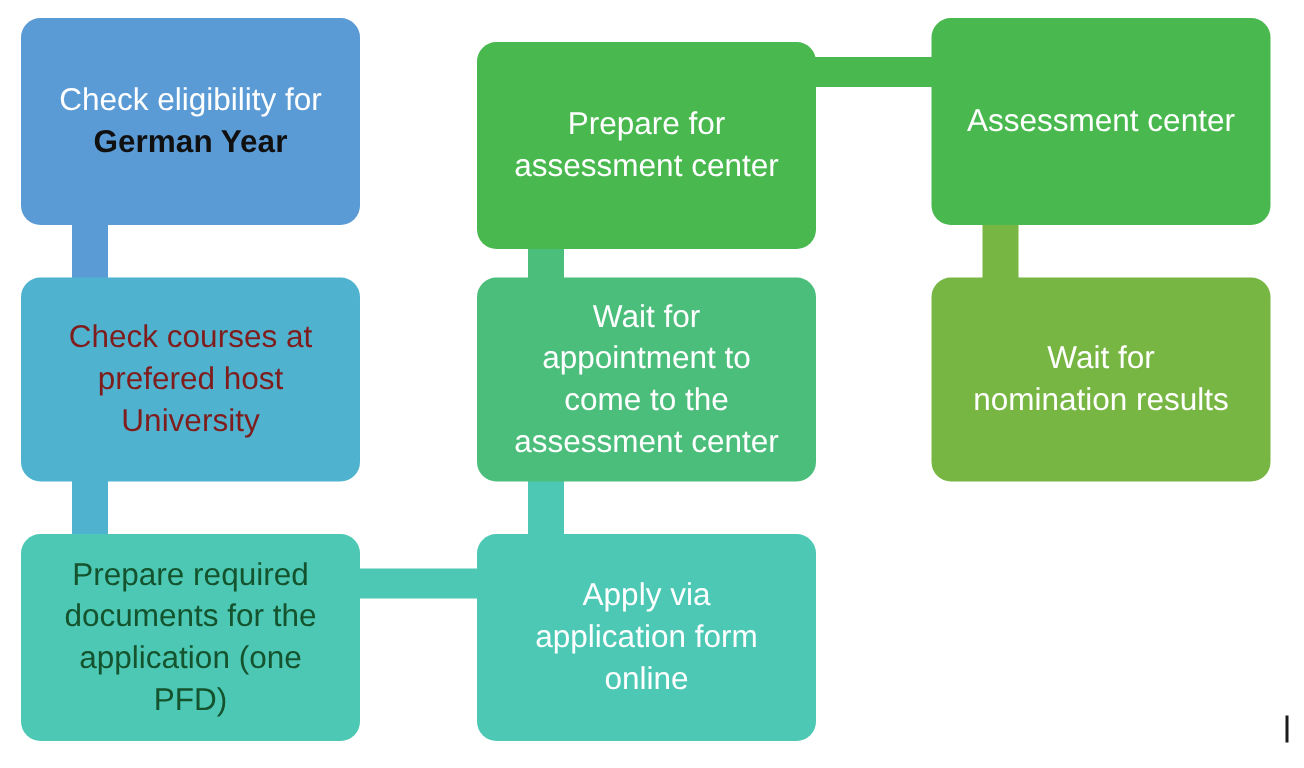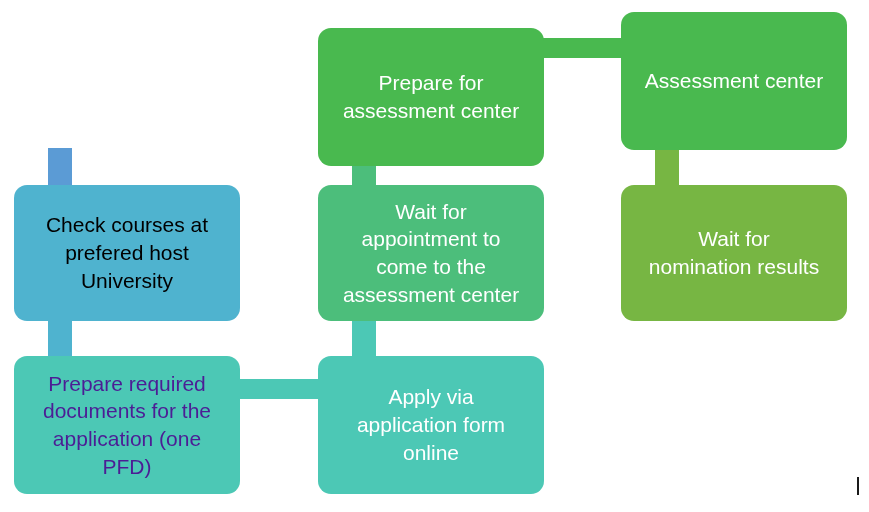--- a/index.html
+++ b/index.html
@@ -59,28 +59,34 @@
 <body>
 
 <div id="canvas" style="width: 869px; height: 512px; background: rgb(255, 255, 255);">
     <div class="connector" title="c1" style="left: 48px; top: 148px; width: 24px; height: 39px; background: rgb(91, 155, 213);"></div>
     <div class="connector" title="c2" style="left: 48px; top: 319px; width: 24px; height: 39px; background: rgb(79, 179, 207);"></div>
     <div class="connector" title="c3" style="left: 239px; top: 379px; width: 81px; height: 20px; background: rgb(76, 200, 181);"></div>
     <div class="connector" title="c4" style="left: 352px; top: 319px; width: 24px; height: 39px; background: rgb(76, 200, 181);"></div>
     <div class="connector" title="c5" style="left: 352px; top: 148px; width: 24px; height: 39px; background: rgb(76, 190, 123);"></div>
     <div class="connector" title="c6" style="left: 542px; top: 38px; width: 81px; height: 20px; background: rgb(73, 185, 79);"></div>
     <div class="connector" title="c7" style="left: 655px; top: 148px; width: 24px; height: 39px; background: rgb(119, 182, 67);"></div>
-    <div class="node" style="left: 14px; top: 185px; width: 226px; height: 136px; background: rgb(79, 179, 207); color: #000000; font-size: 21px;">
+    <div class="node" style="left: 14px; top: 12px; width: 226px; height: 138px; background: rgb(91, 155, 213); color: rgb(255, 255, 255); font-size: 21px;">
+      <div style="width: 100%;">
+        <span class="label">Check eligibility for</span>
+        <span class="label-strong" style="color: rgb(16, 16, 16);">German Year</span>
+      </div>
+    </div>
+    <div class="node" style="left: 14px; top: 185px; width: 226px; height: 136px; background: rgb(79, 179, 207); color: #7f1d1d; font-size: 21px;">
       <div style="width: 100%;">
         <span class="label">Check courses at
 prefered host
 University</span>
       </div>
     </div>
-    <div class="node" style="left: 14px; top: 356px; width: 226px; height: 138px; background: rgb(76, 200, 181); color: #4c1d95; font-size: 21px;">
+    <div class="node" style="left: 14px; top: 356px; width: 226px; height: 138px; background: rgb(76, 200, 181); color: #14532d; font-size: 21px;">
       <div style="width: 100%;">
         <span class="label">Prepare required
 documents for the
 application (one
 PFD)</span>
       </div>
     </div>
     <div class="node" style="left: 318px; top: 28px; width: 226px; height: 138px; background: rgb(73, 185, 79); color: rgb(255, 255, 255); font-size: 21px;">
       <div style="width: 100%;">
         <span class="label">Prepare for

